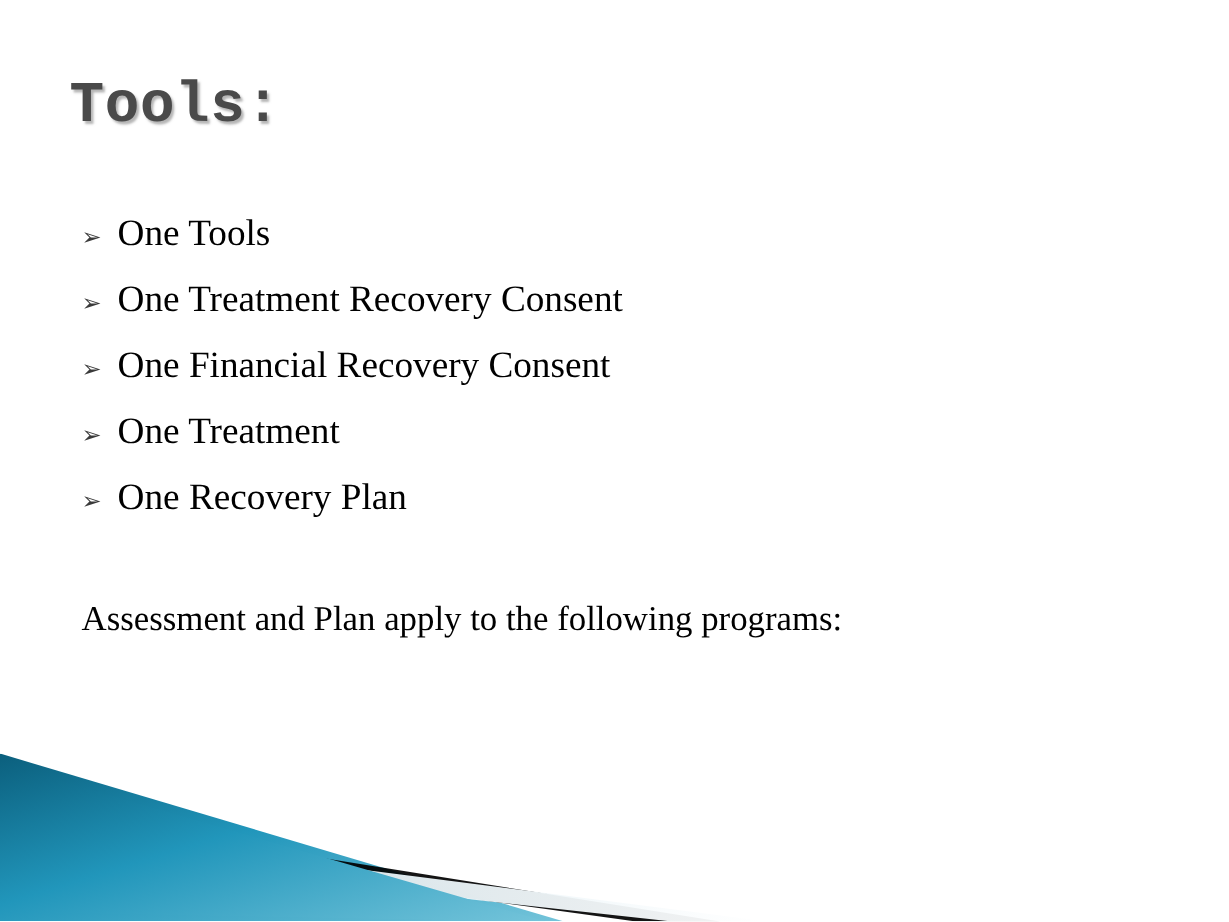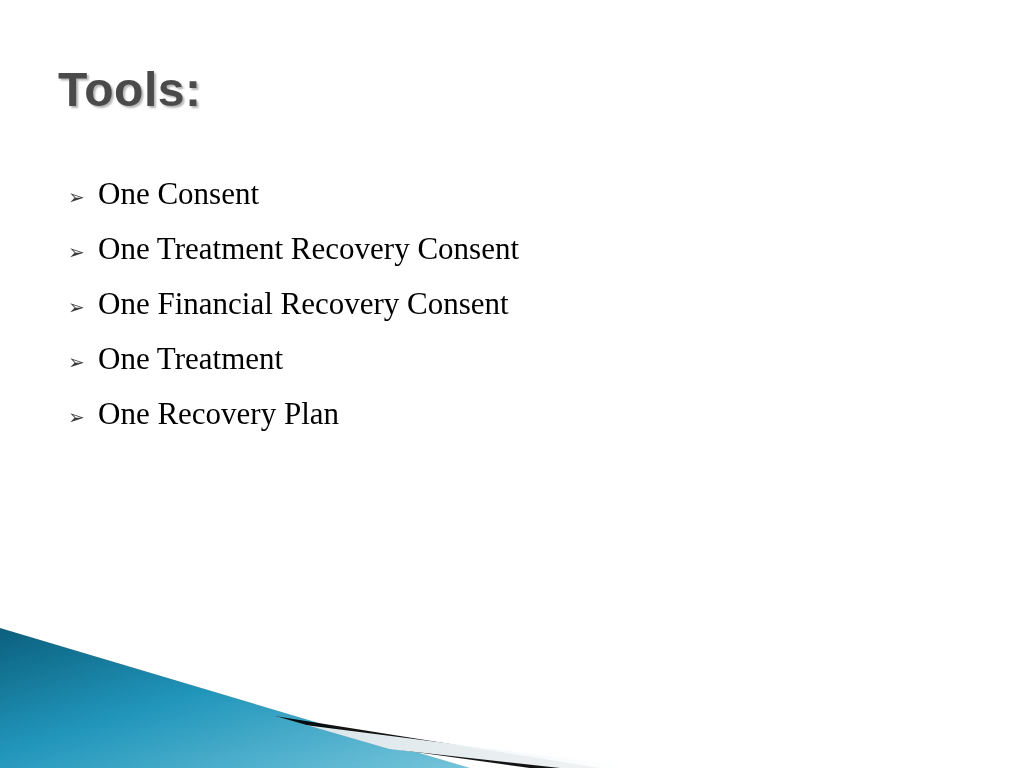--- a/index.html
+++ b/index.html
@@ -17,21 +17,21 @@
     position: relative;
     width: 1024px;
     height: 768px;
     background: #ffffff;
     overflow: hidden;
   }
   .slide-title {
     position: absolute;
     left: 58px;
     top: 62px;
-    font-family: Liberation Sans, sans-serif;
+    font-family: Liberation Mono, monospace;
     font-weight: bold;
     font-size: 48px;
     color: #4a4a4a;
     letter-spacing: 0.5px;
     text-shadow: 2px 2px 2px rgba(120,120,120,0.55);
   }
   .body-block {
     position: absolute;
     left: 68px;
     top: 168px;
@@ -89,41 +89,42 @@
 
 <div class="slide">
 
   <div class="slide-title">Tools:</div>
 
   <div class="body-block">
 
     <ul class="bullet-list">
       <li class="bullet-item">
         <span class="bullet-marker">➢</span>
-        <span class="bullet-text">One Consent</span>
+        <span class="bullet-text">One Tools</span>
       </li>
       <li class="bullet-item">
         <span class="bullet-marker">➢</span>
         <span class="bullet-text">One Treatment Recovery Consent</span>
       </li>
       <li class="bullet-item">
         <span class="bullet-marker">➢</span>
         <span class="bullet-text">One Financial Recovery Consent</span>
       </li>
       <li class="bullet-item">
         <span class="bullet-marker">➢</span>
         <span class="bullet-text">One Treatment</span>
       </li>
       <li class="bullet-item">
         <span class="bullet-marker">➢</span>
         <span class="bullet-text">One Recovery Plan</span>
       </li>
     </ul>
 
     <div class="para-block">
+      <div class="para-line">Assessment and Plan apply to the following programs:</div>
     </div>
 
   </div>
 
   <div class="corner-art">
     <svg width="640" height="140" viewBox="0 0 640 140" xmlns="http://www.w3.org/2000/svg">
       <defs>
         <linearGradient id="tealGrad" x1="0" y1="0" x2="1" y2="1">
           <stop offset="0%" stop-color="#0b5f7d"></stop>
           <stop offset="45%" stop-color="#2196bb"></stop>

